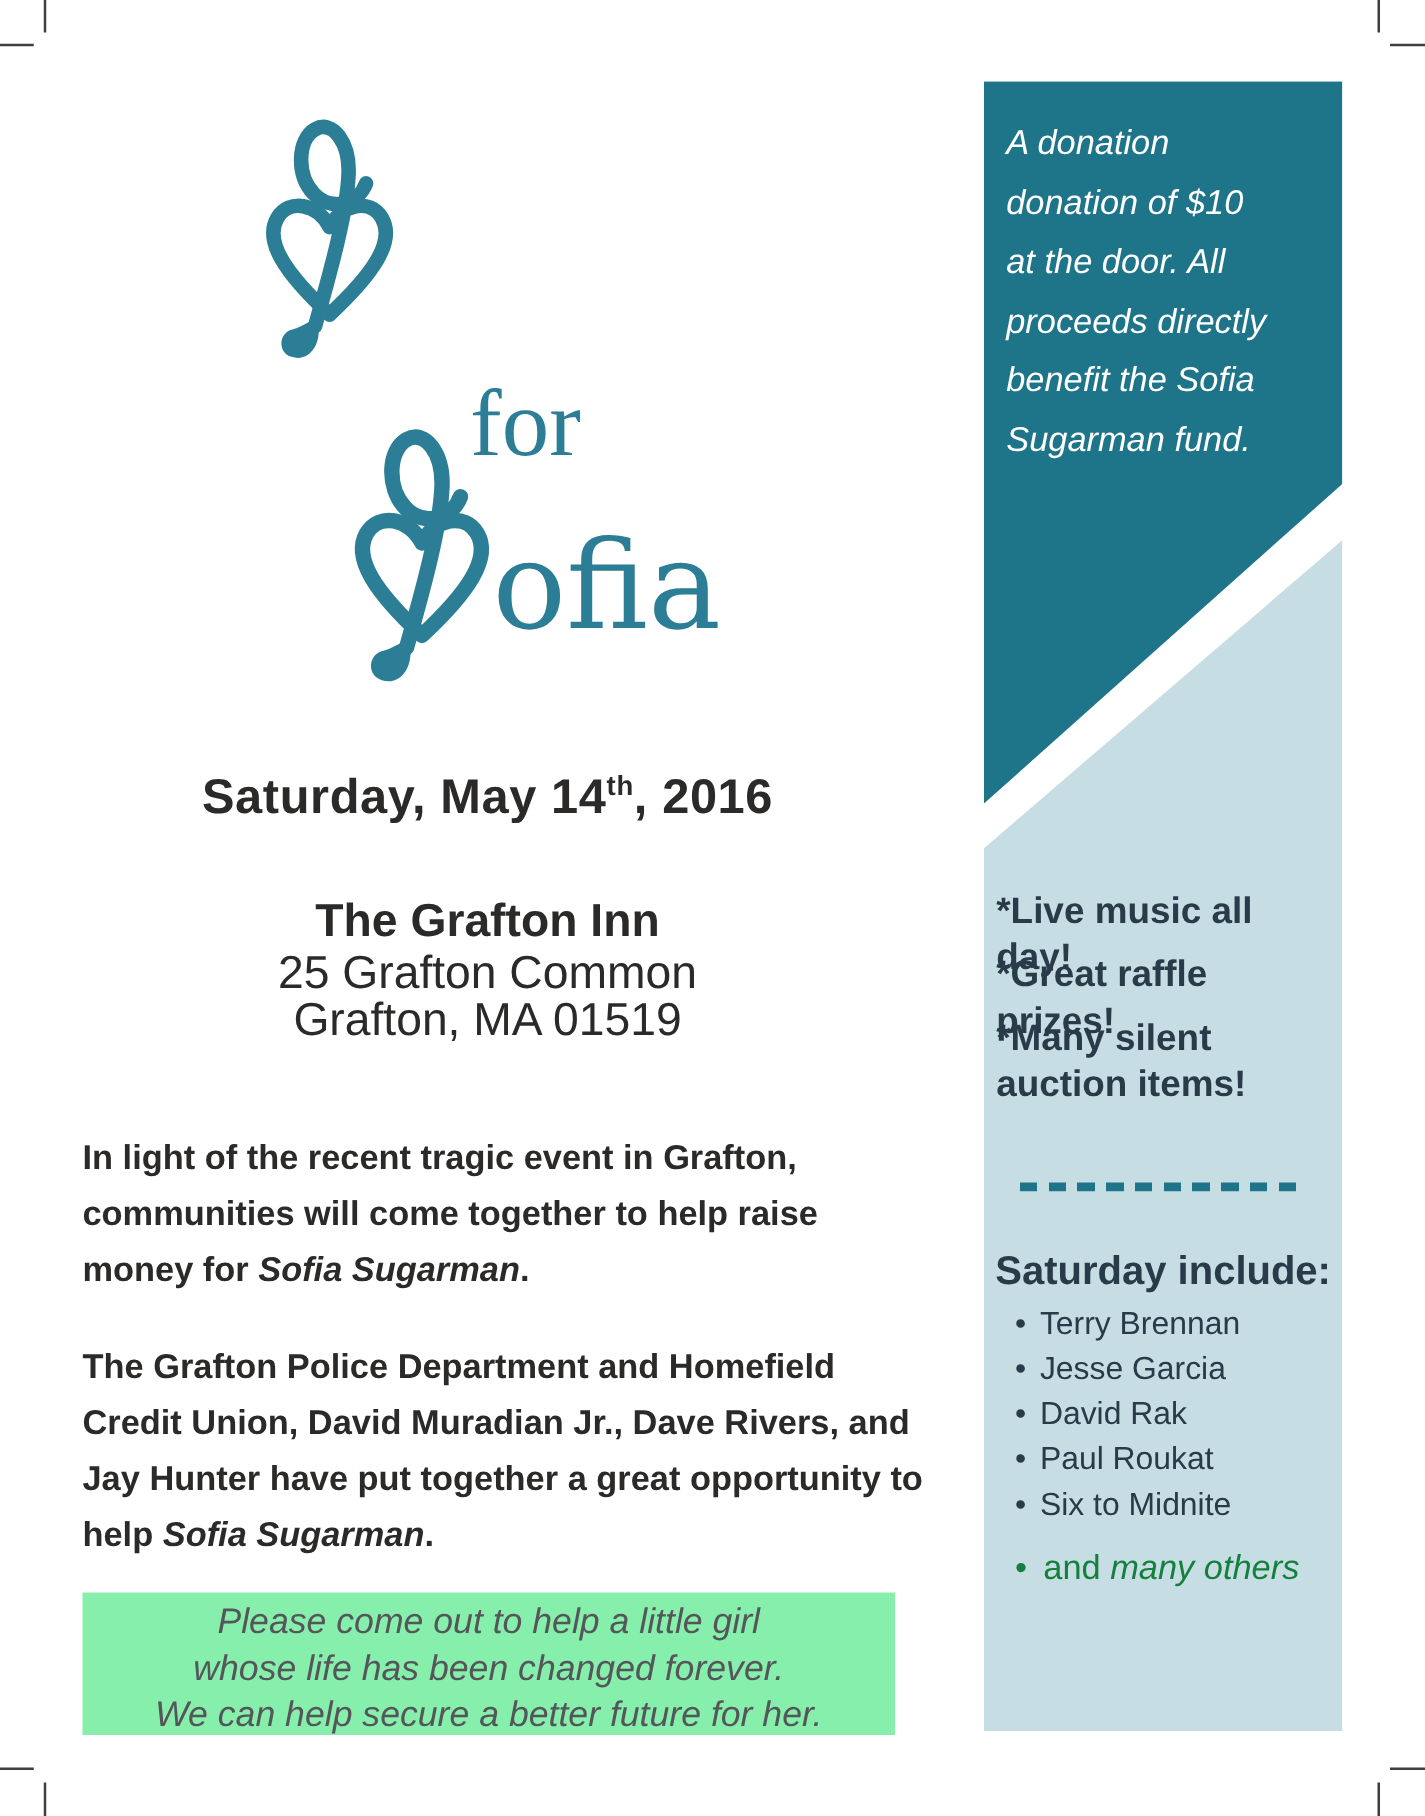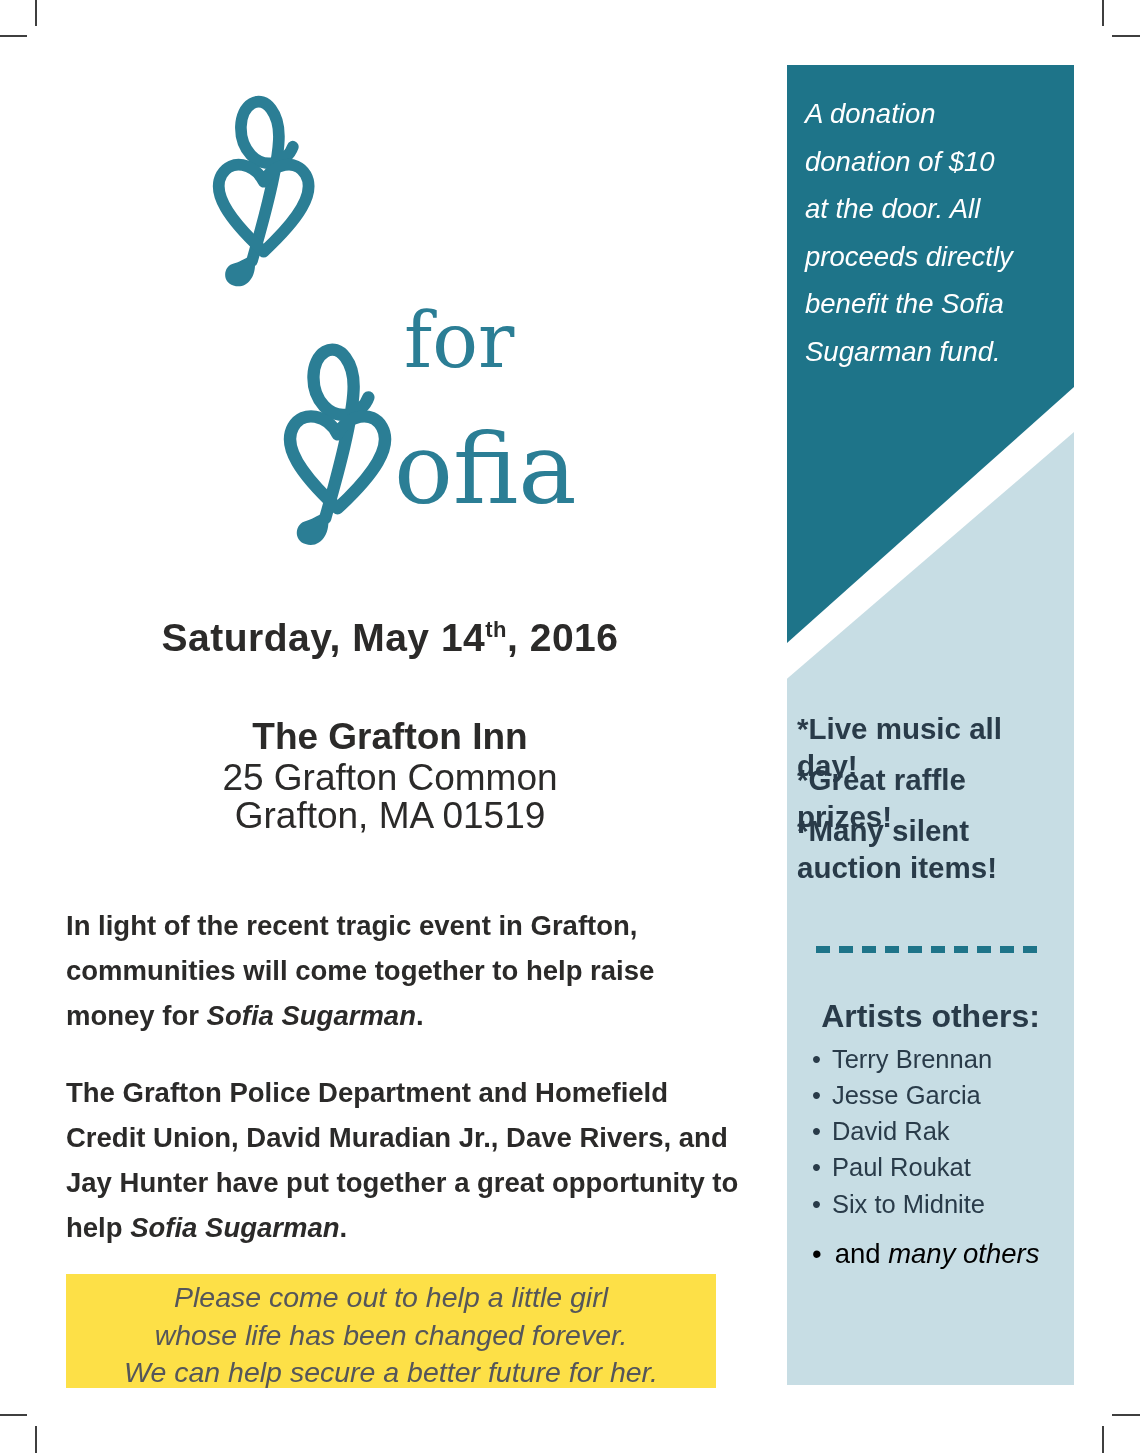--- a/index.html
+++ b/index.html
@@ -8,41 +8,41 @@
     font-family:"Liberation Sans",sans-serif;overflow:hidden;margin:0 auto;
   }
   .abs{position:absolute;}
 
   
   .mark{position:absolute;background:#3f3f3f;}
 
   
   .logo-word{position:absolute;color:#2b7e95;font-family:"DejaVu Serif",serif;white-space:nowrap;}
   .word-inging{left:308px;top:128px;font-size:96px;}
-  .word-for{left:404px;top:296px;font-size:76px;}
+  .word-for{left:376px;top:296px;font-size:76px;font-family:Liberation Serif, serif;}
   .word-ofia{left:394px;top:412px;font-size:98px;}
 
   
   .center-col{position:absolute;left:65px;width:650px;text-align:center;color:#2b2a29;}
   .date-line{top:616px;font-size:39px;font-weight:bold;letter-spacing:.5px;}
   .date-line sup{font-size:22px;vertical-align:super;}
   .time-line{top:663px;font-size:43px;font-weight:400;letter-spacing:1px;}
   .time-line .pm{font-size:30px;}
   .venue-name{top:716px;font-size:37px;font-weight:bold;}
   .venue-addr1{top:757px;font-size:37px;}
   .venue-addr2{top:795px;font-size:37px;}
 
   .para{position:absolute;left:66px;width:678px;font-size:27.5px;font-weight:bold;
         line-height:45px;color:#2b2a29;}
   .para .em{font-style:italic;}
   .para1{top:903px;}
   .para2{top:1070px;}
 
   .gray-box{position:absolute;left:66px;top:1274px;width:650px;height:114px;
-    background:#fde047;color:#55565a;font-style:italic;font-size:28.5px;
+    background:#86efac;color:#55565a;font-style:italic;font-size:28.5px;
     line-height:37.5px;text-align:center;padding-top:5px;box-sizing:border-box;}
 
   
   .teal-block{position:absolute;left:787px;top:65px;width:287px;height:578px;background:#1e7489;
     clip-path:polygon(0 0,100% 0,100% 55.7%,0 100%);}
   .blue-block{position:absolute;left:787px;top:432px;width:287px;height:953px;background:#c7dde4;
     clip-path:polygon(0 25.9%,100% 0,100% 100%,0 100%);}
 
   .donation{position:absolute;left:805px;top:90px;width:250px;color:#ffffff;
     font-style:italic;font-size:27.5px;line-height:47.5px;}
@@ -52,21 +52,21 @@
   .hl1{top:710px;} .hl2{top:761px;} .hl3a{top:812px;} .hl3b{top:849px;}
 
   .dashes{position:absolute;left:816px;top:946px;width:222px;height:7px;
     background:repeating-linear-gradient(90deg,#1e7489 0 14px,transparent 14px 23px);}
 
   .artists-heading{position:absolute;left:787px;top:998px;width:287px;text-align:center;
     color:#293b49;font-weight:bold;font-size:32px;}
   .artist{position:absolute;left:812px;color:#293b49;font-size:25.5px;white-space:nowrap;}
   .artist .bullet{margin-right:11px;}
   .a0{top:1045px;} .a1{top:1081px;} .a2{top:1117px;} .a3{top:1153px;} .a4{top:1190px;}
-  .artist-more{position:absolute;left:812px;top:1238px;color:#000000;font-size:27.5px;white-space:nowrap;}
+  .artist-more{position:absolute;left:812px;top:1238px;color:#15803d;font-size:27.5px;white-space:nowrap;}
   .artist-more .bullet{margin-right:13px;}
   .artist-more .em{font-style:italic;}
 
   .clef{position:absolute;}
 </style>
 </head>
 <body>
 
 <div class="page">
 
@@ -130,21 +130,21 @@
     <div>Sugarman fund.</div>
   </div>
 
   <div class="highlight hl1">*Live music all day!</div>
   <div class="highlight hl2">*Great raffle prizes!</div>
   <div class="highlight hl3a">*Many silent</div>
   <div class="highlight hl3b">auction items!</div>
 
   <div class="dashes"></div>
 
-  <div class="artists-heading">Artists others:</div>
+  <div class="artists-heading">Saturday include:</div>
 
   <div class="artist a0">
     <span class="bullet">•</span><span>Terry Brennan</span>
   </div>
   <div class="artist a1">
     <span class="bullet">•</span><span>Jesse Garcia</span>
   </div>
   <div class="artist a2">
     <span class="bullet">•</span><span>David Rak</span>
   </div>

